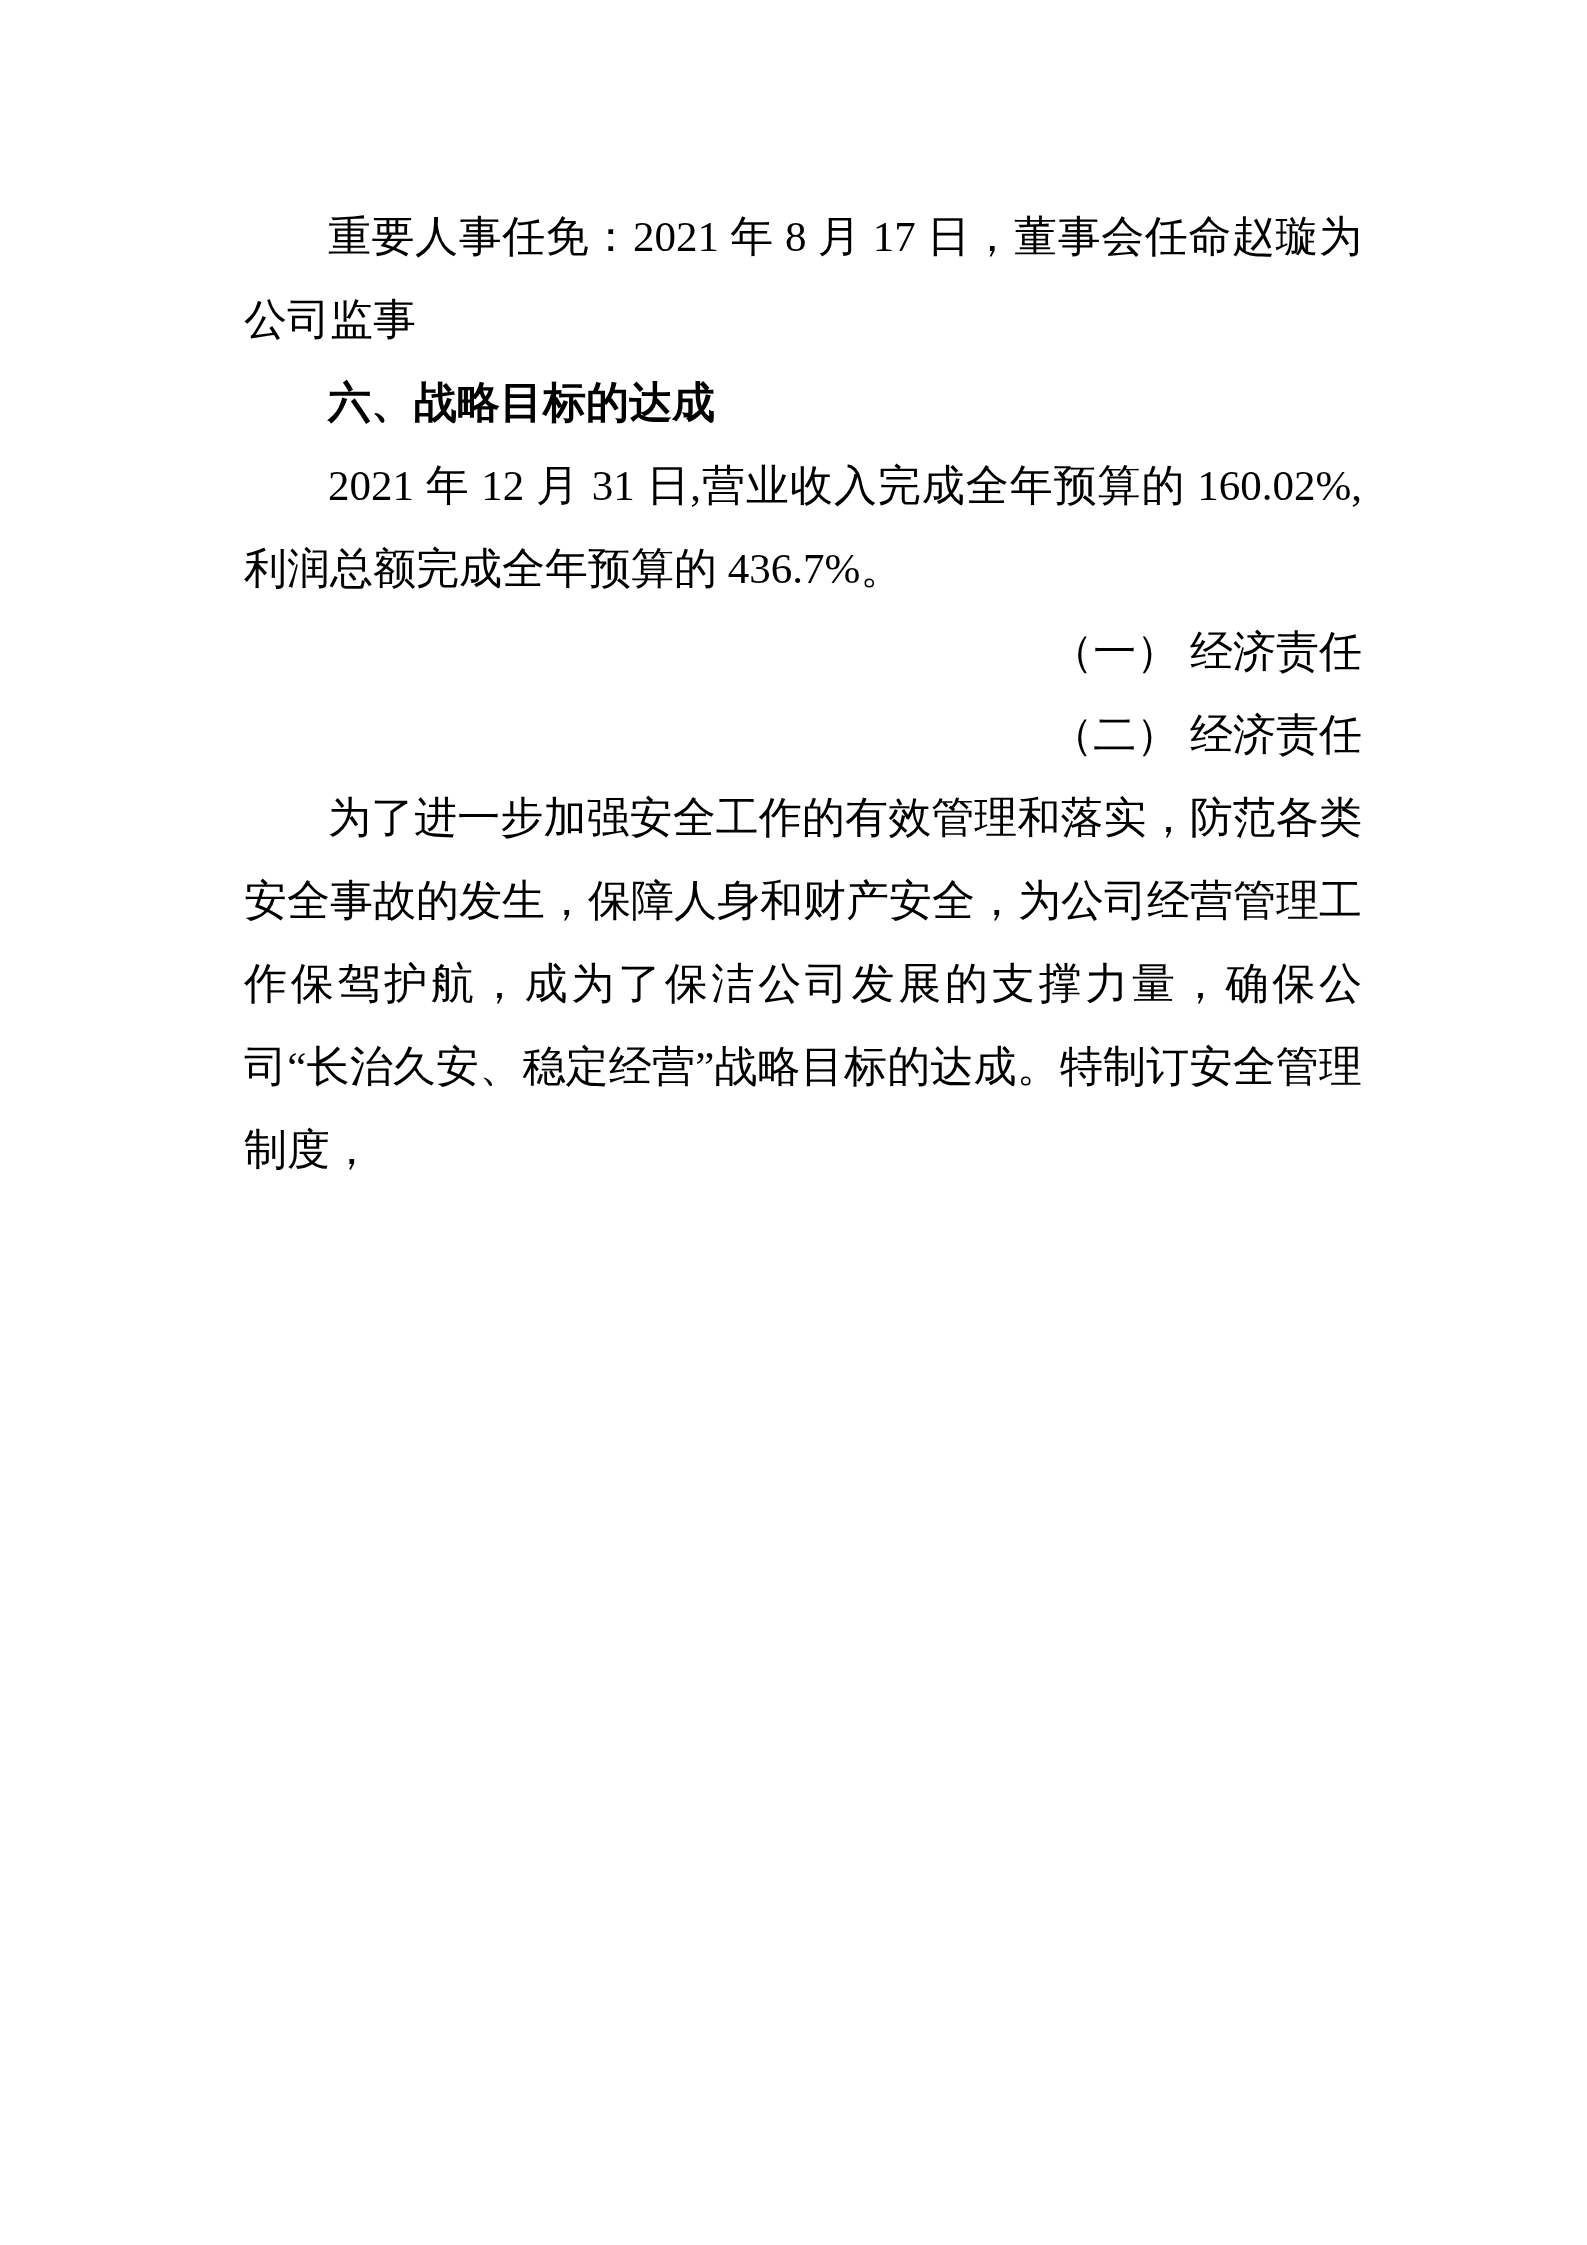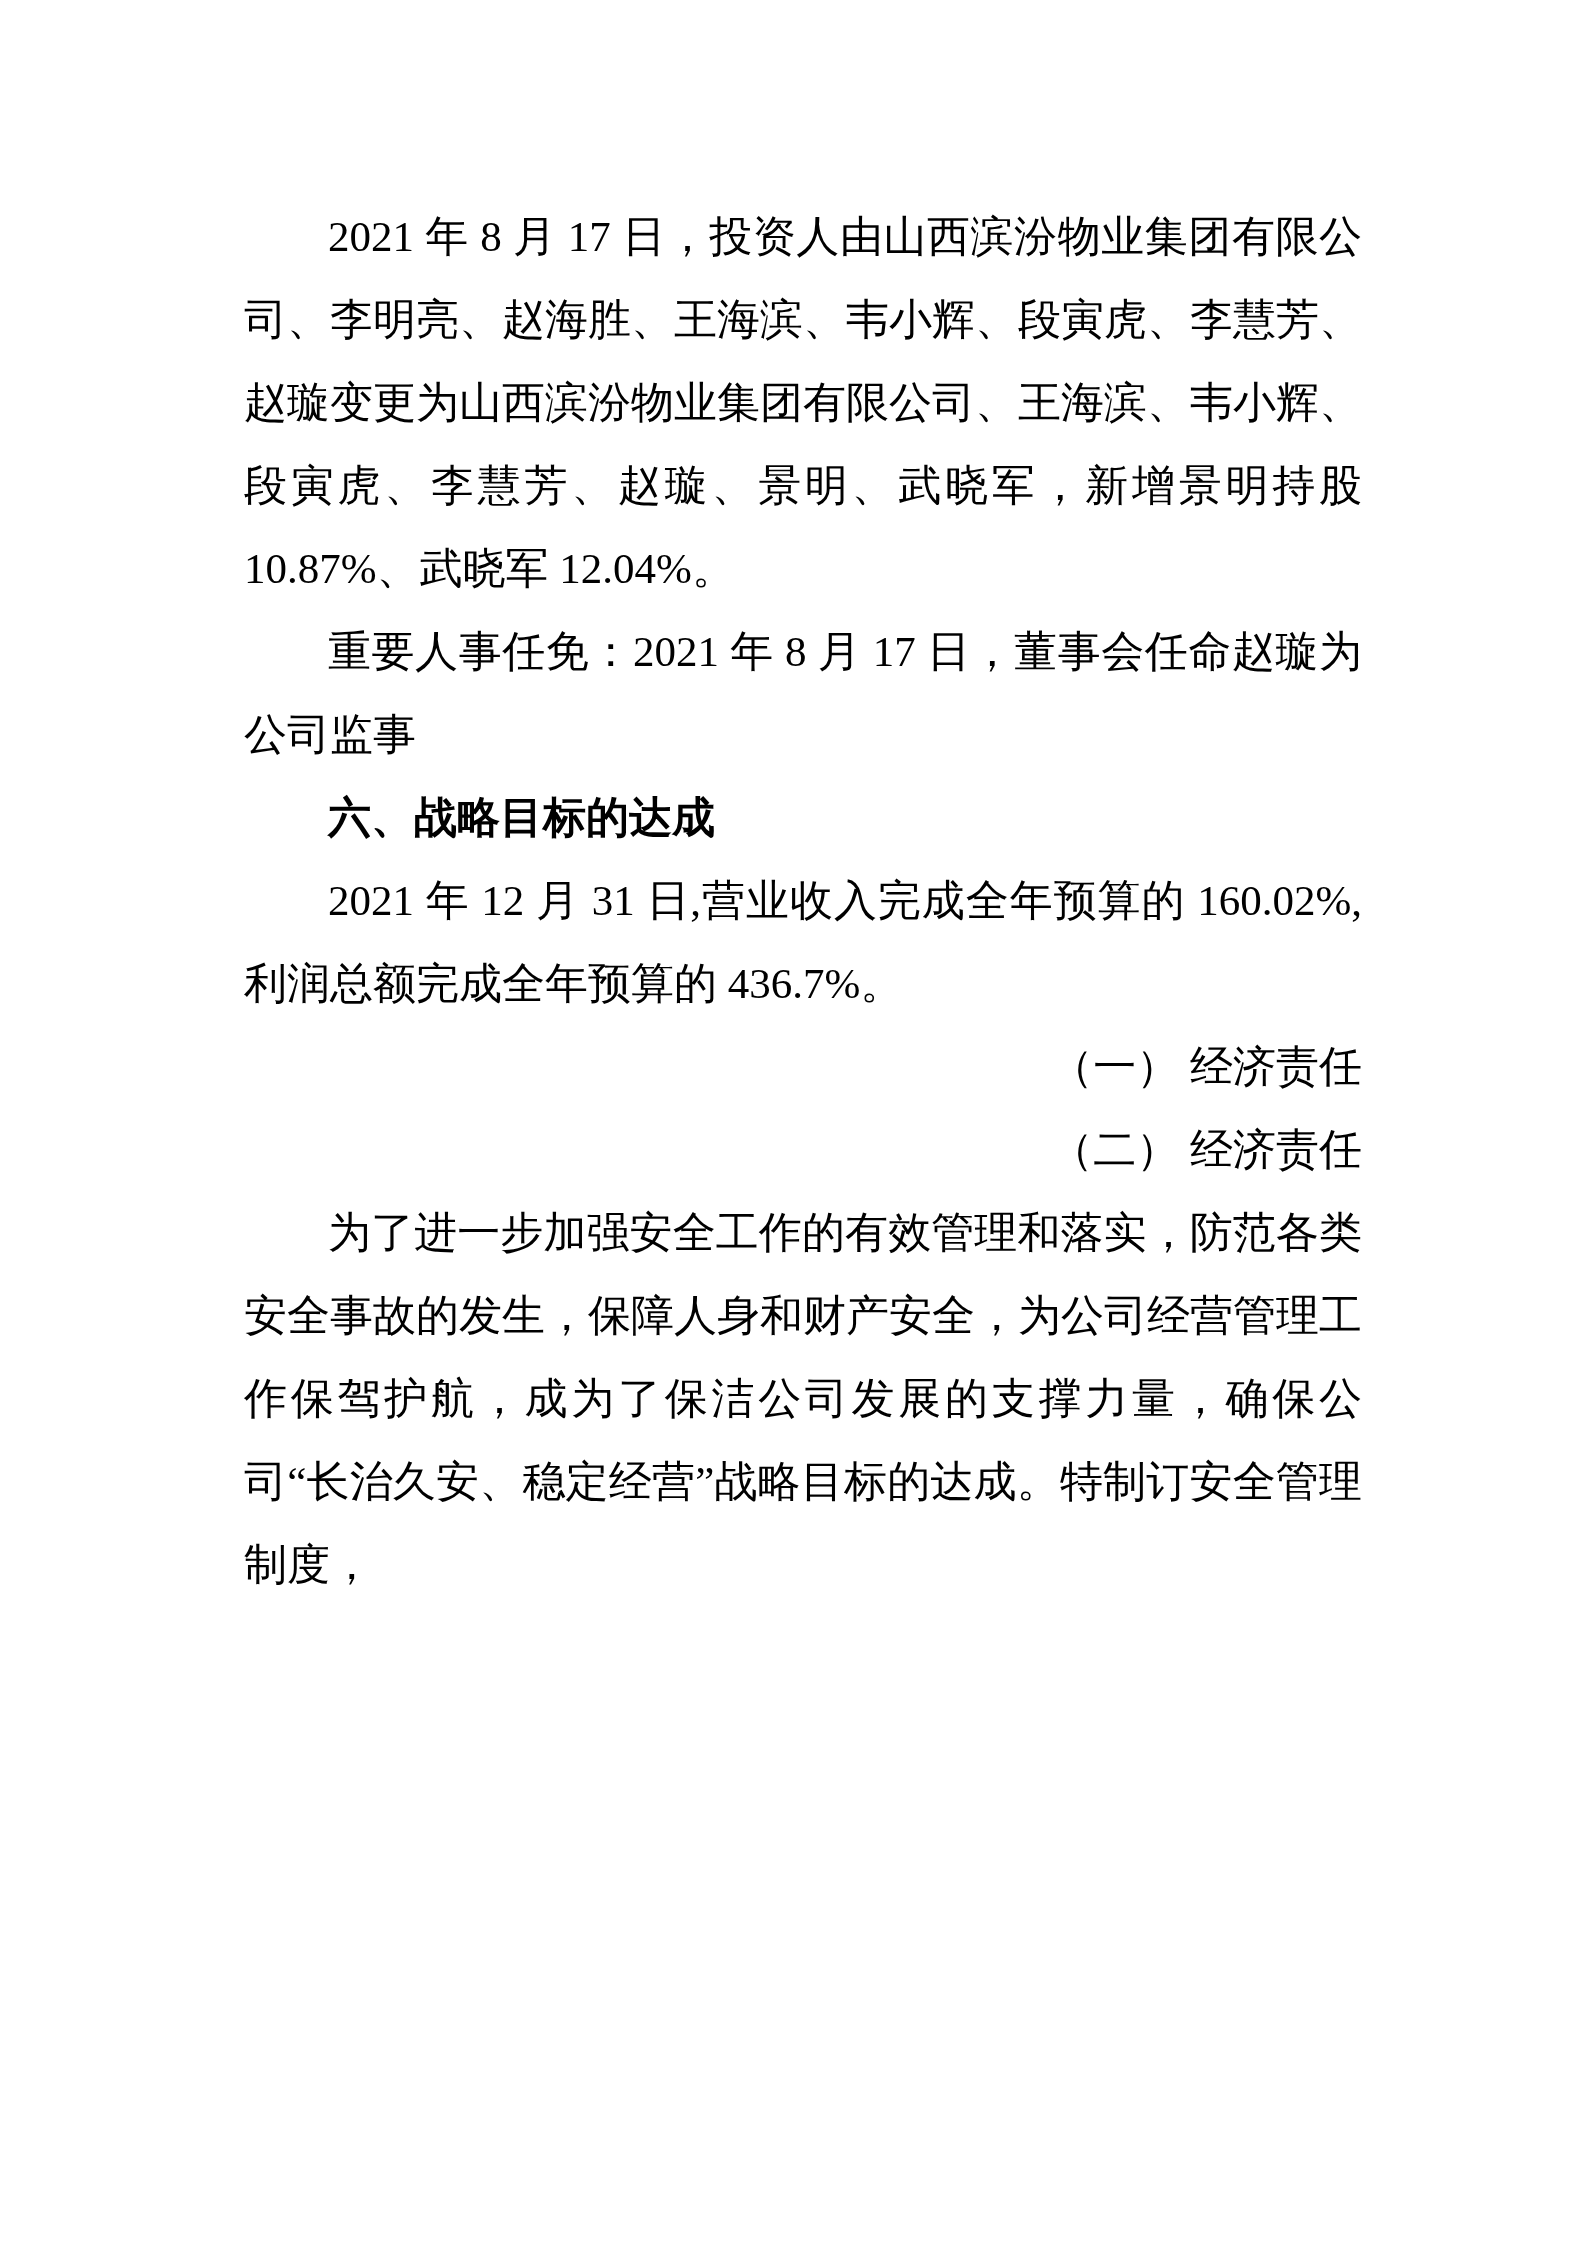--- a/index.html
+++ b/index.html
@@ -47,21 +47,20 @@
     font-family: "Liberation Serif", "DejaVu Serif", serif;
     font-weight: 400;
     text-align: right;
   }
 </style>
 </head>
 <body style="background: rgb(255, 255, 255); color: rgb(0, 0, 0);">
 
 <div class="doc-page">
   <div class="text-flow">
-    <p class="para">2021 年 8 月 17 日，投资人由山西滨汾物业集团有限公司、李明亮、赵海胜、王海滨、韦小辉、段寅虎、李慧芳、赵璇变更为山西滨汾物业集团有限公司、王海滨、韦小辉、段寅虎、李慧芳、赵璇、景明、武晓军，新增景明持股 10.87%、武晓军 12.04%。</p>
     <p class="para">重要人事任免：2021 年 8 月 17 日，董事会任命赵璇为公司监事</p>
     <p class="heading">六、战略目标的达成</p>
     <p class="para">2021 年 12 月 31 日,营业收入完成全年预算的 160.02%,利润总额完成全年预算的 436.7%。</p>
     <p class="subheading">（一） 经济责任</p>
     <p class="subheading">（二） 经济责任</p>
     <p class="para">为了进一步加强安全工作的有效管理和落实，防范各类安全事故的发生，保障人身和财产安全，为公司经营管理工作保驾护航，成为了保洁公司发展的支撑力量，确保公司“长治久安、稳定经营”战略目标的达成。特制订安全管理制度，</p>
   </div>
 </div>
 
 </body></html>

